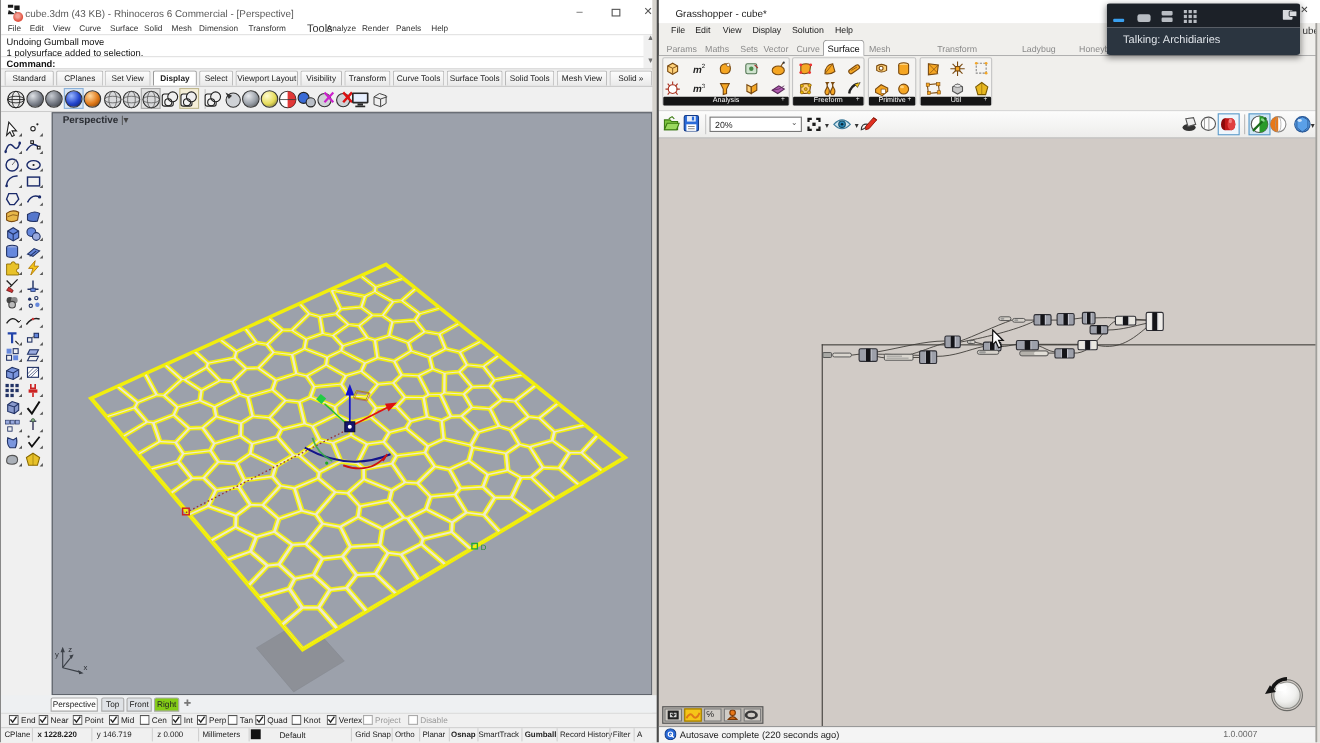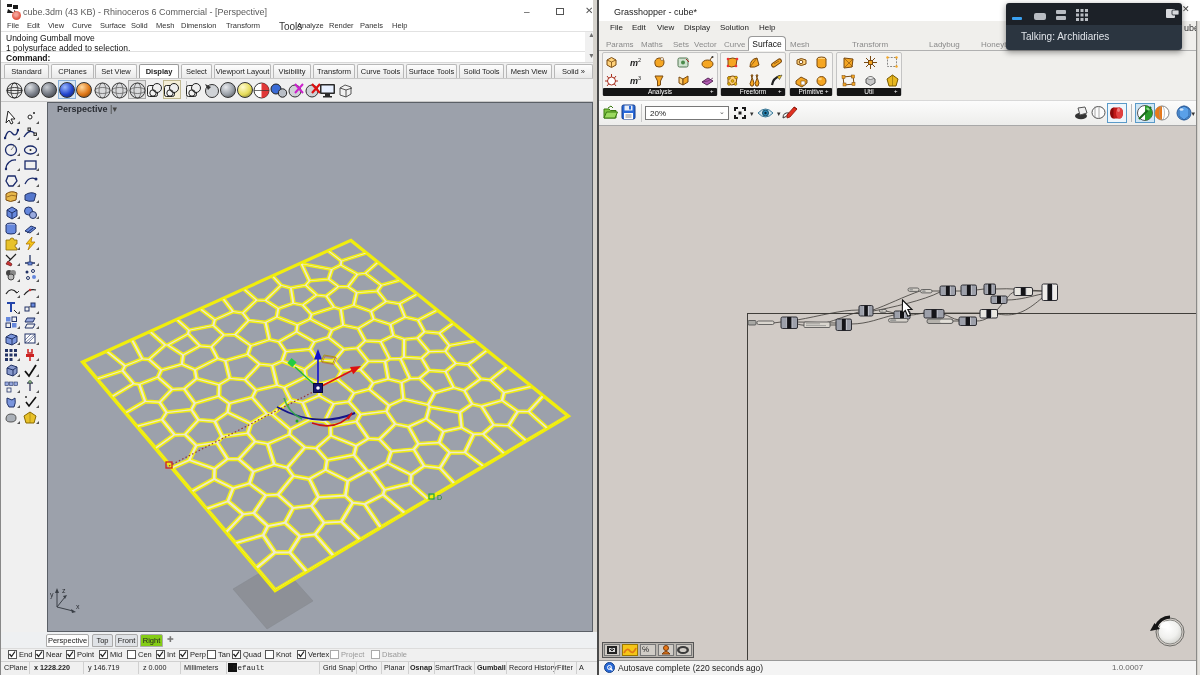--- a/index.html
+++ b/index.html
@@ -598,21 +598,21 @@
 <div class="txt" style="left:322px;top:663px;font-size:7.2px;color:#222;font-weight:normal;">Grid Snap</div>
 <div class="txt" style="left:358px;top:663px;font-size:7.2px;color:#222;font-weight:normal;">Ortho</div>
 <div class="txt" style="left:383px;top:663px;font-size:7.2px;color:#222;font-weight:normal;">Planar</div>
 <div class="txt" style="left:409px;top:663px;font-size:7.2px;color:#222;font-weight:bold;">Osnap</div>
 <div class="txt" style="left:434px;top:663px;font-size:7.2px;color:#222;font-weight:normal;">SmartTrack</div>
 <div class="txt" style="left:476px;top:663px;font-size:7.2px;color:#222;font-weight:bold;">Gumball</div>
 <div class="txt" style="left:508px;top:663px;font-size:7.2px;color:#222;font-weight:normal;">Record History</div>
 <div class="txt" style="left:556px;top:663px;font-size:7.2px;color:#222;font-weight:normal;">Filter</div>
 <div class="txt" style="left:578px;top:663px;font-size:7.2px;color:#222;font-weight:normal;">A</div>
 <div class="abs" style="left:227px;top:663px;width:9px;height:9px;background:#111;"></div>
-<div class="txt" style="left:232px;top:663.5px;font-size:7.5px;color:#222;font-family:Liberation Mono, monospace;">Default</div>
+<div class="txt" style="left:253px;top:663.5px;font-size:7.5px;color:#222;">Default</div>
 <div class="abs" style="left:28px;top:662px;width:1px;height:12px;background:#d0d0d0;"></div>
 <div class="abs" style="left:82px;top:662px;width:1px;height:12px;background:#d0d0d0;"></div>
 <div class="abs" style="left:137px;top:662px;width:1px;height:12px;background:#d0d0d0;"></div>
 <div class="abs" style="left:179px;top:662px;width:1px;height:12px;background:#d0d0d0;"></div>
 <div class="abs" style="left:225px;top:662px;width:1px;height:12px;background:#d0d0d0;"></div>
 <div class="abs" style="left:318px;top:662px;width:1px;height:12px;background:#d0d0d0;"></div>
 <div class="abs" style="left:355px;top:662px;width:1px;height:12px;background:#d0d0d0;"></div>
 <div class="abs" style="left:380px;top:662px;width:1px;height:12px;background:#d0d0d0;"></div>
 <div class="abs" style="left:407px;top:662px;width:1px;height:12px;background:#d0d0d0;"></div>
 <div class="abs" style="left:433px;top:662px;width:1px;height:12px;background:#d0d0d0;"></div>

